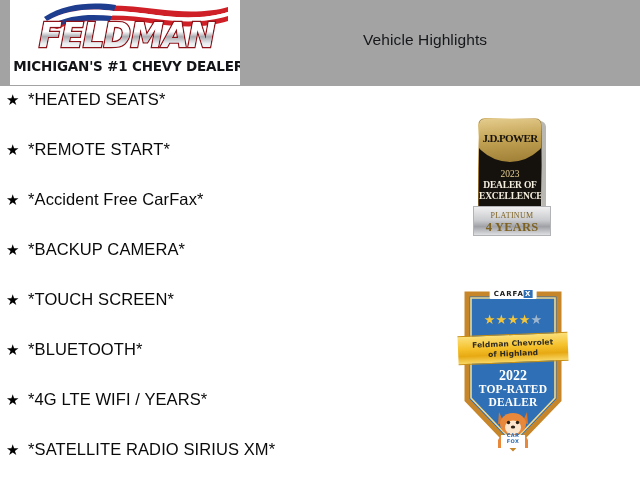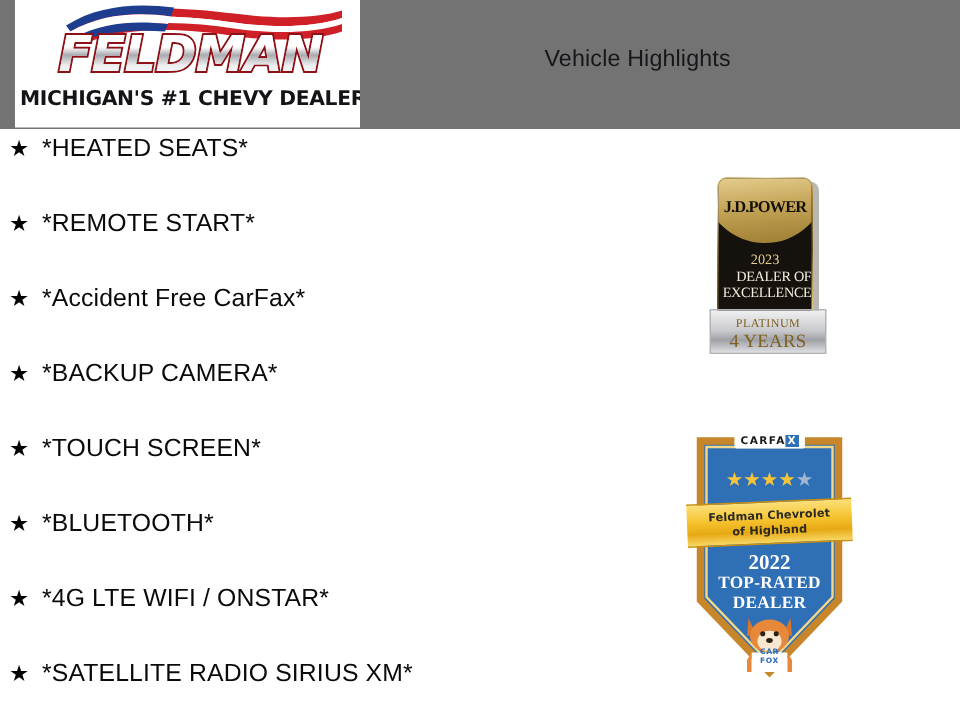--- a/index.html
+++ b/index.html
@@ -16,21 +16,21 @@
     position: relative;
   }
 
   
   .header-strip {
     position: absolute;
     left: 0;
     top: 0;
     width: 640px;
     height: 86px;
-    background: #737373;
+    background: #a3a3a3;
   }
   .logo-panel {
     position: absolute;
     left: 10px;
     top: 0;
     width: 230px;
     height: 85px;
     background: #ffffff;
     overflow: hidden;
   }
@@ -203,26 +203,27 @@
     text-align: center;
     font-family: "Liberation Serif", serif;
     font-size: 9.5px;
     color: #e8cf90;
   }
   .jdp-award {
     position: absolute;
     left: 0;
     top: 61px;
     width: 100%;
-    text-align: right;
+    text-align: center;
     font-family: "Liberation Serif", serif;
     font-size: 9.5px;
     line-height: 11px;
     color: #f5efe0;
     letter-spacing: -0.2px;
+    font-weight: bold;
   }
   .jdp-ribbon {
     position: absolute;
     left: -5px;
     top: 88px;
     width: 78px;
     height: 30px;
     background: linear-gradient(180deg,#f0f0f1 0%,#c9cacd 48%,#9fa1a6 70%,#dedfe2 100%);
     border: 1px solid #b1b3b7;
     box-sizing: border-box;
@@ -239,21 +240,21 @@
     letter-spacing: 0.3px;
   }
   .jdp-ribbon-l2 {
     position: absolute;
     left: 0;
     top: 13px;
     width: 100%;
     text-align: center;
     font-family: "Liberation Serif", serif;
     font-size: 12.5px;
-    font-weight: normal;
+    font-weight: bold;
     color: #7d6120;
     letter-spacing: 0.2px;
   }
 
   
   .cfx-badge {
     position: absolute;
     left: 21px;
     top: 188px;
     width: 104px;
@@ -431,21 +432,21 @@
     <span class="hl-label">*TOUCH SCREEN*</span>
   </li>
 
   <li class="hl-item">
     <span class="hl-star">★</span>
     <span class="hl-label">*BLUETOOTH*</span>
   </li>
 
   <li class="hl-item">
     <span class="hl-star">★</span>
-    <span class="hl-label">*4G LTE WIFI / ONSTAR*</span>
+    <span class="hl-label">*4G LTE WIFI / YEARS*</span>
   </li>
 
   <li class="hl-item">
     <span class="hl-star">★</span>
     <span class="hl-label">*SATELLITE RADIO SIRIUS XM*</span>
   </li>
 </ul>
 
 <div class="badge-col">
 

